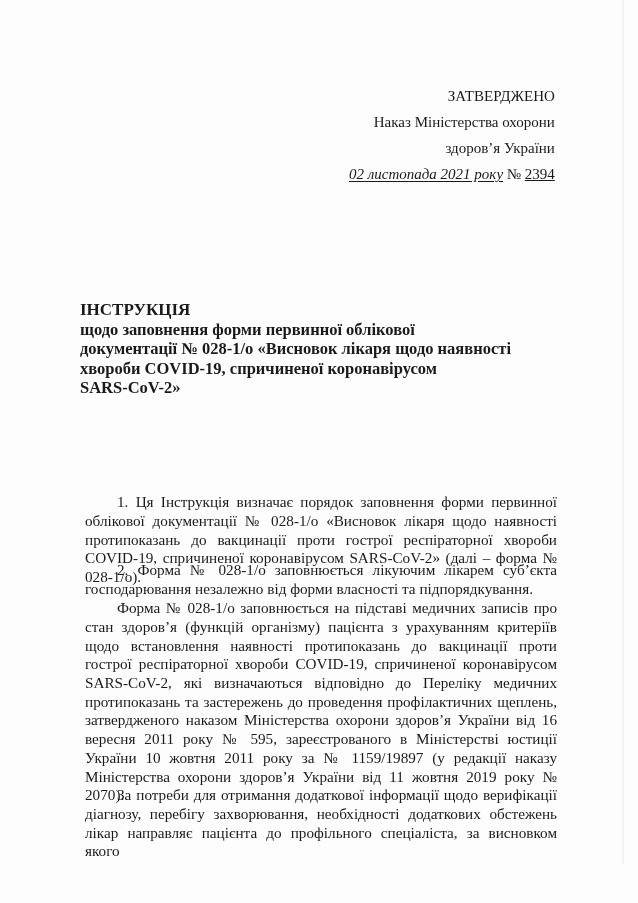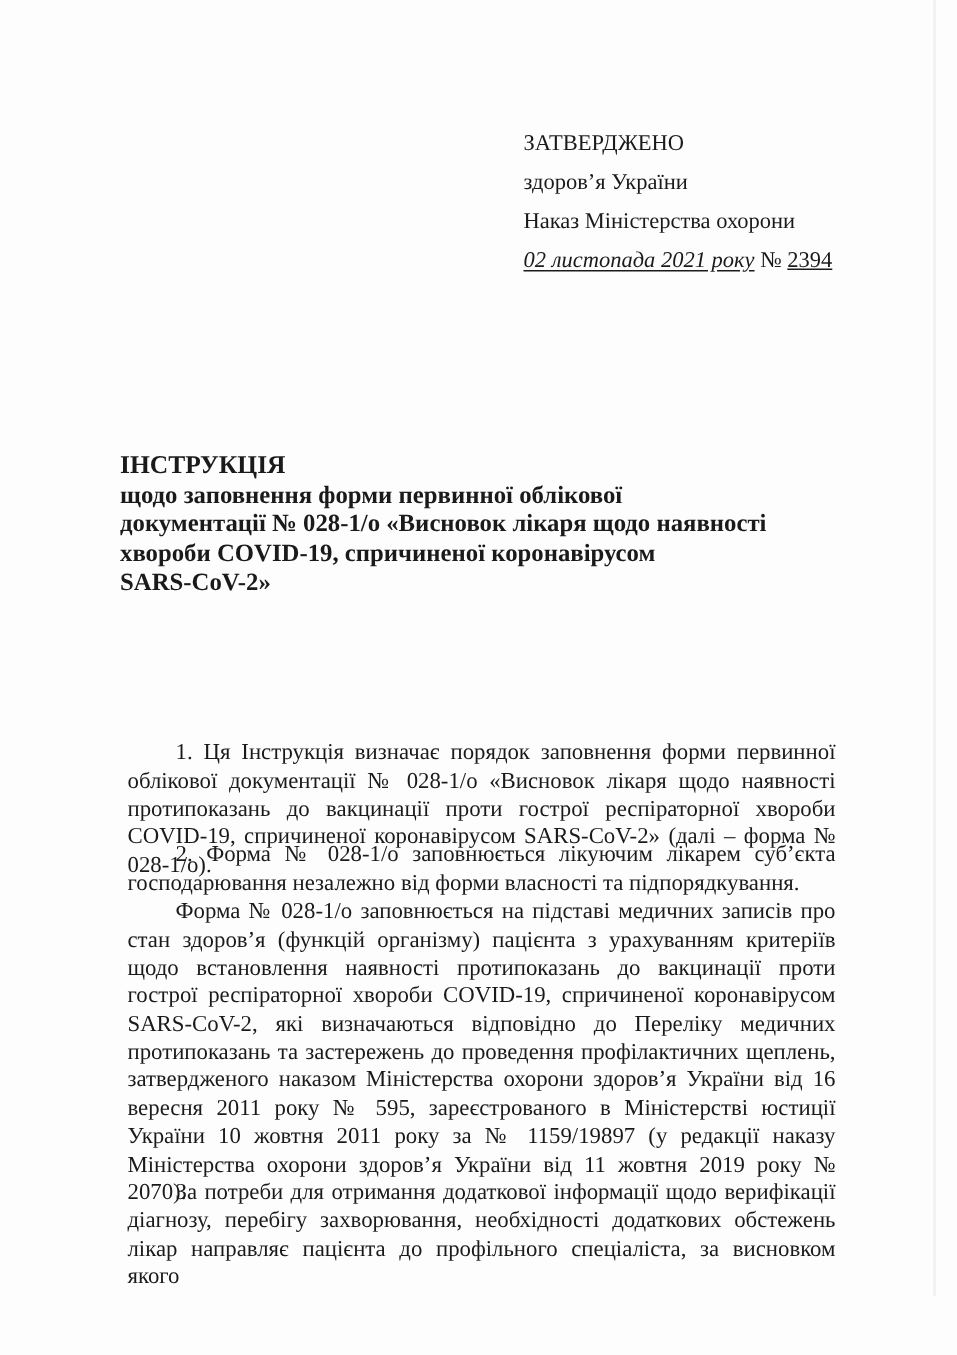--- a/index.html
+++ b/index.html
@@ -23,21 +23,21 @@
       height: 864px;
       background: #f2f2f2;
     }
     .approval {
       position: absolute;
       left: 349px;
       top: 83px;
       font-size: 15px;
       line-height: 26px;
     }
-    .approval div { white-space: nowrap; }
+    .approval div { white-space: nowrap; text-align: right; }
     .approval .date-line { text-decoration: underline; text-underline-offset: 2px; font-style: italic; }
     .approval .nolink { text-decoration: none; display: inline-block; }
     .approval .num { text-decoration: underline; margin-top: 40px; }
 
     .title-block {
       position: absolute;
       left: 80px;
       top: 300px;
       width: 485px;
       text-align: left;
@@ -61,22 +61,22 @@
     #p3 { top: 584px; }
     #p4 { top: 771px; }
   </style>
 </head>
 <body>
 
 <div class="page-edge"></div>
 
 <div class="approval">
   <div>ЗАТВЕРДЖЕНО</div>
+  <div>Наказ Міністерства охорони</div>
   <div>здоров’я України</div>
-  <div>Наказ Міністерства охорони</div>
   <div>
     <span class="date-line">02 листопада 2021 року</span>
     <span class="nolink">№</span>
     <span class="num">2394</span>
   </div>
 </div>
 
 <div class="title-block">
   <div class="main-title">ІНСТРУКЦІЯ</div>
   <div>щодо заповнення форми первинної облікової</div>

